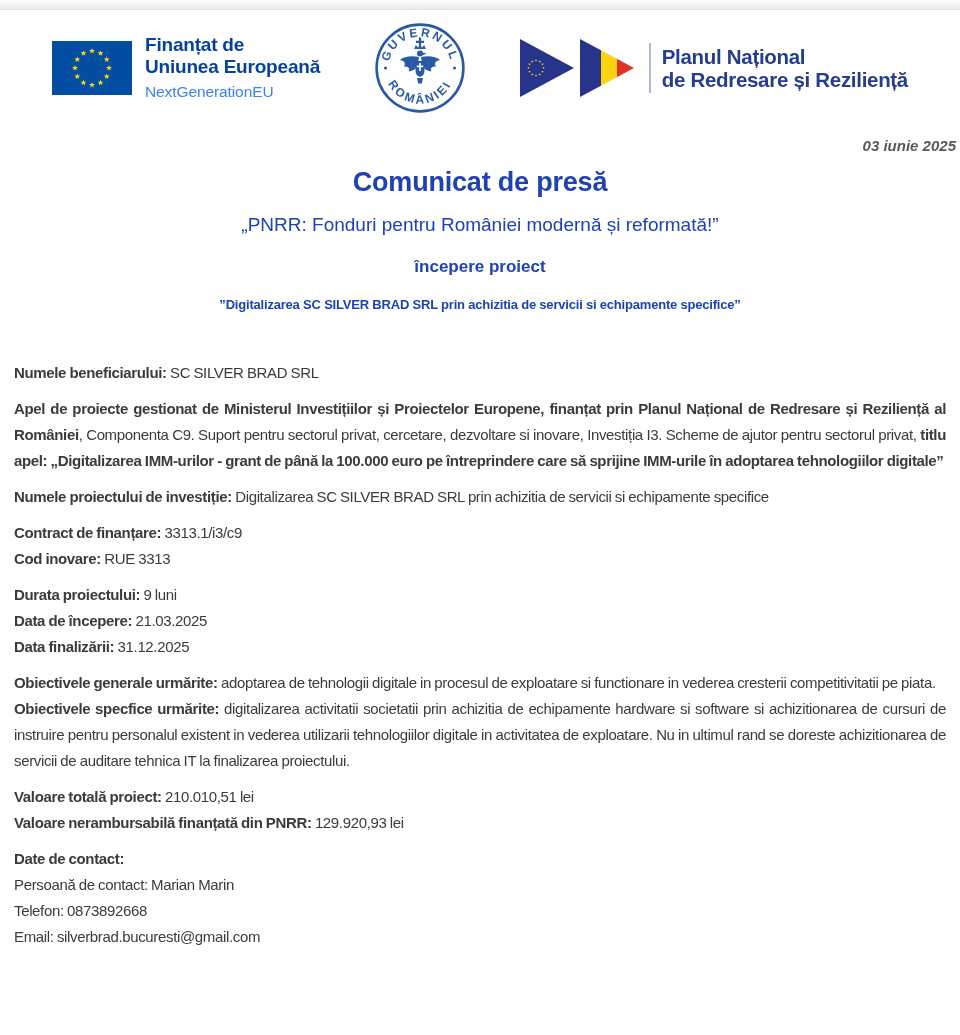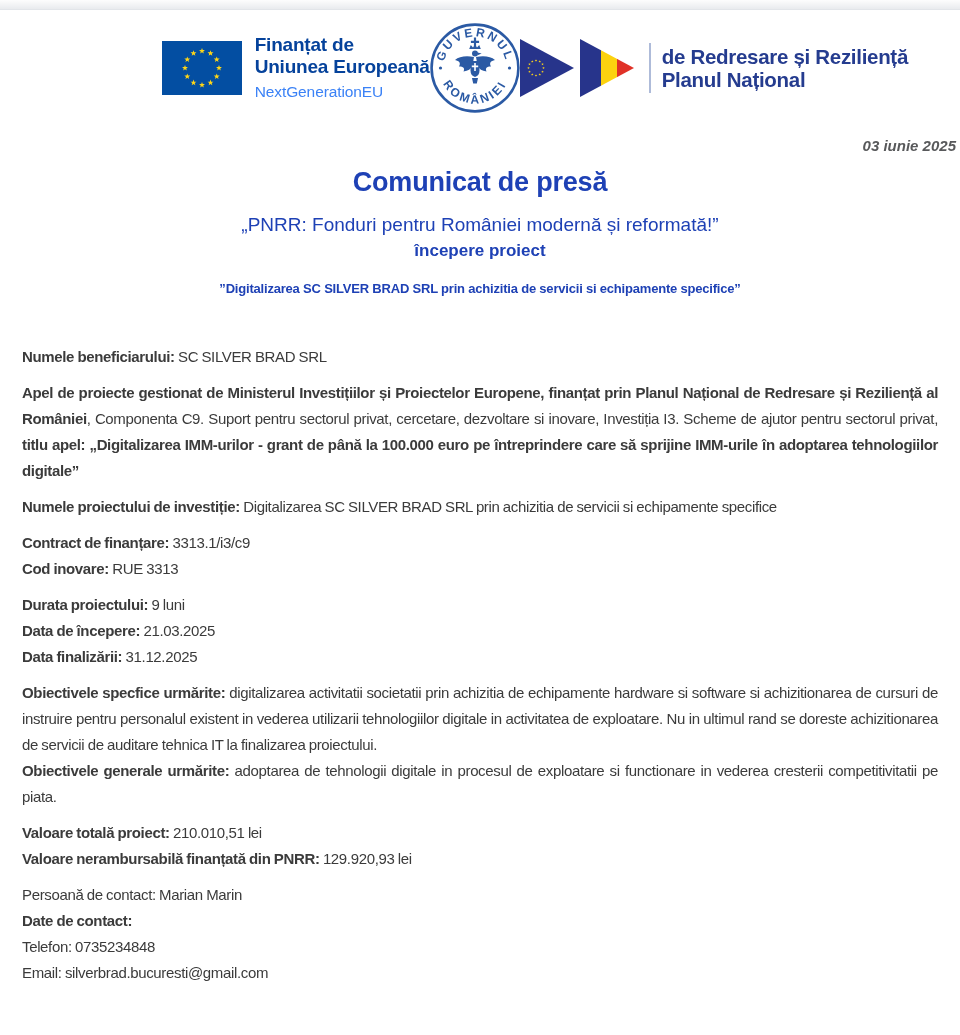--- a/index.html
+++ b/index.html
@@ -13,39 +13,39 @@
   }
   *{box-sizing:border-box}
   html,body{margin:0;padding:0;background:#fff}
   body{
     width:960px;height:1035px;overflow:hidden;position:relative;
     font-family:"Liberation Sans",sans-serif;color:var(--body-ink);
   }
   .top-edge{height:10px;background:linear-gradient(to bottom,#fdfdfd,#e9ebee);border-bottom:1px solid #e2e5e9}
 
   
-  .logos{display:flex;align-items:center;justify-content:flex-end;padding:13px 52px 0 52px;height:102px}
+  .logos{display:flex;align-items:center;justify-content:space-between;padding:13px 52px 0 52px;height:102px}
   .eu-logo{display:flex;align-items:center;gap:13px}
   .eu-text{display:flex;flex-direction:column;justify-content:center}
   .eu-text .l1,.eu-text .l2{font-weight:bold;color:var(--eu-text);font-size:19px;line-height:22px;letter-spacing:-0.2px}
   .eu-text .l3{color:#3b82f6;font-size:15.5px;line-height:19px;margin-top:4px;letter-spacing:-0.1px}
   .pnrr{display:flex;align-items:center;gap:11px}
   .pnrr-sep{width:2px;height:50px;background:#AEBBD9}
   .pnrr-text{color:var(--pnrr-navy);font-weight:bold;font-size:20.5px;line-height:23px;letter-spacing:-0.3px}
 
   
   .date-row{text-align:right;margin-top:25px;padding-right:4px;color:var(--date-gray);
     font-weight:bold;font-style:italic;font-size:15px;line-height:18px}
   .title{margin:12px 0 0;text-align:center;color:var(--blue);font-size:27px;font-weight:bold;letter-spacing:-0.2px}
   .subtitle{margin-top:16px;text-align:center;color:var(--blue);font-size:19px;font-weight:normal}
-  .kicker{margin-top:5px;text-align:center;color:var(--blue);font-size:17px;font-weight:bold}
+  .kicker{margin-top:21px;text-align:center;color:var(--blue);font-size:17px;font-weight:bold}
   .project-title{margin-top:20px;text-align:center;color:var(--blue);font-size:13px;font-weight:bold;letter-spacing:-0.2px}
 
   
-  .doc{padding:0 22px;margin-top:48px;font-size:15px;line-height:26px;
+  .doc{padding:0 14px;margin-top:48px;font-size:15px;line-height:26px;
     letter-spacing:-0.35px;word-spacing:-0.5px;color:var(--body-ink)}
   .doc p{margin:0}
   .blk{margin:0 0 10px}
   .just{text-align:justify}
   b{font-weight:bold}
 </style>
 </head>
 <body>
 
 <div class="top-edge"></div>
@@ -128,22 +128,22 @@
           </clipPath>
       </defs>
       <g clip-path="url(#tri2)">
         <rect x="60" y="0" width="21" height="58" fill="#27348B"></rect>
         <rect x="81" y="0" width="16" height="58" fill="#FCD20F"></rect>
         <rect x="97" y="0" width="17" height="58" fill="#E03127"></rect>
       </g>
     </svg>
     <div class="pnrr-sep"></div>
     <div class="pnrr-text">
+      <div>Planul Național</div>
       <div>de Redresare și Reziliență</div>
-      <div>Planul Național</div>
     </div>
   </div>
 </div>
 
 <div class="date-row">03 iunie 2025</div>
 <h1 class="title">Comunicat de presă</h1>
 <div class="subtitle">„PNRR: Fonduri pentru României modernă și reformată!”</div>
 <div class="kicker">începere proiect</div>
 <div class="project-title">”Digitalizarea SC SILVER BRAD SRL prin achizitia de servicii si echipamente specifice”</div>
 
@@ -174,33 +174,33 @@
   <div class="blk">
     <p><b>Durata proiectului:</b>
       <span>9 luni</span></p>
     <p><b>Data de începere:</b>
       <span>21.03.2025</span></p>
     <p><b>Data finalizării:</b>
       <span>31.12.2025</span></p>
   </div>
 
   <div class="blk">
+    <p class="just"><b>Obiectivele generale urmărite:</b>
+      <span>adoptarea de tehnologii digitale in procesul de exploatare si functionare in vederea cresterii competitivitatii pe piata.</span></p>
     <p class="just"><b>Obiectivele specfice urmărite:</b>
       <span>digitalizarea activitatii societatii prin achizitia de echipamente hardware si software si achizitionarea de cursuri de instruire pentru personalul existent in vederea utilizarii tehnologiilor digitale in activitatea de exploatare. Nu in ultimul rand se doreste achizitionarea de servicii de auditare tehnica IT la finalizarea proiectului.</span></p>
-    <p class="just"><b>Obiectivele generale urmărite:</b>
-      <span>adoptarea de tehnologii digitale in procesul de exploatare si functionare in vederea cresterii competitivitatii pe piata.</span></p>
   </div>
 
   <div class="blk">
     <p><b>Valoare totală proiect:</b>
       <span>210.010,51 lei</span></p>
     <p><b>Valoare nerambursabilă finanțată din PNRR:</b>
       <span>129.920,93 lei</span></p>
   </div>
 
   <div class="blk">
+    <p><b>Date de contact:</b></p>
     <p>Persoană de contact: Marian Marin</p>
-    <p><b>Date de contact:</b></p>
-    <p>Telefon: 0735234848</p>
+    <p>Telefon: 0873892668</p>
     <p>Email: silverbrad.bucuresti@gmail.com</p>
   </div>
 
 </div>
 
 </body></html>

